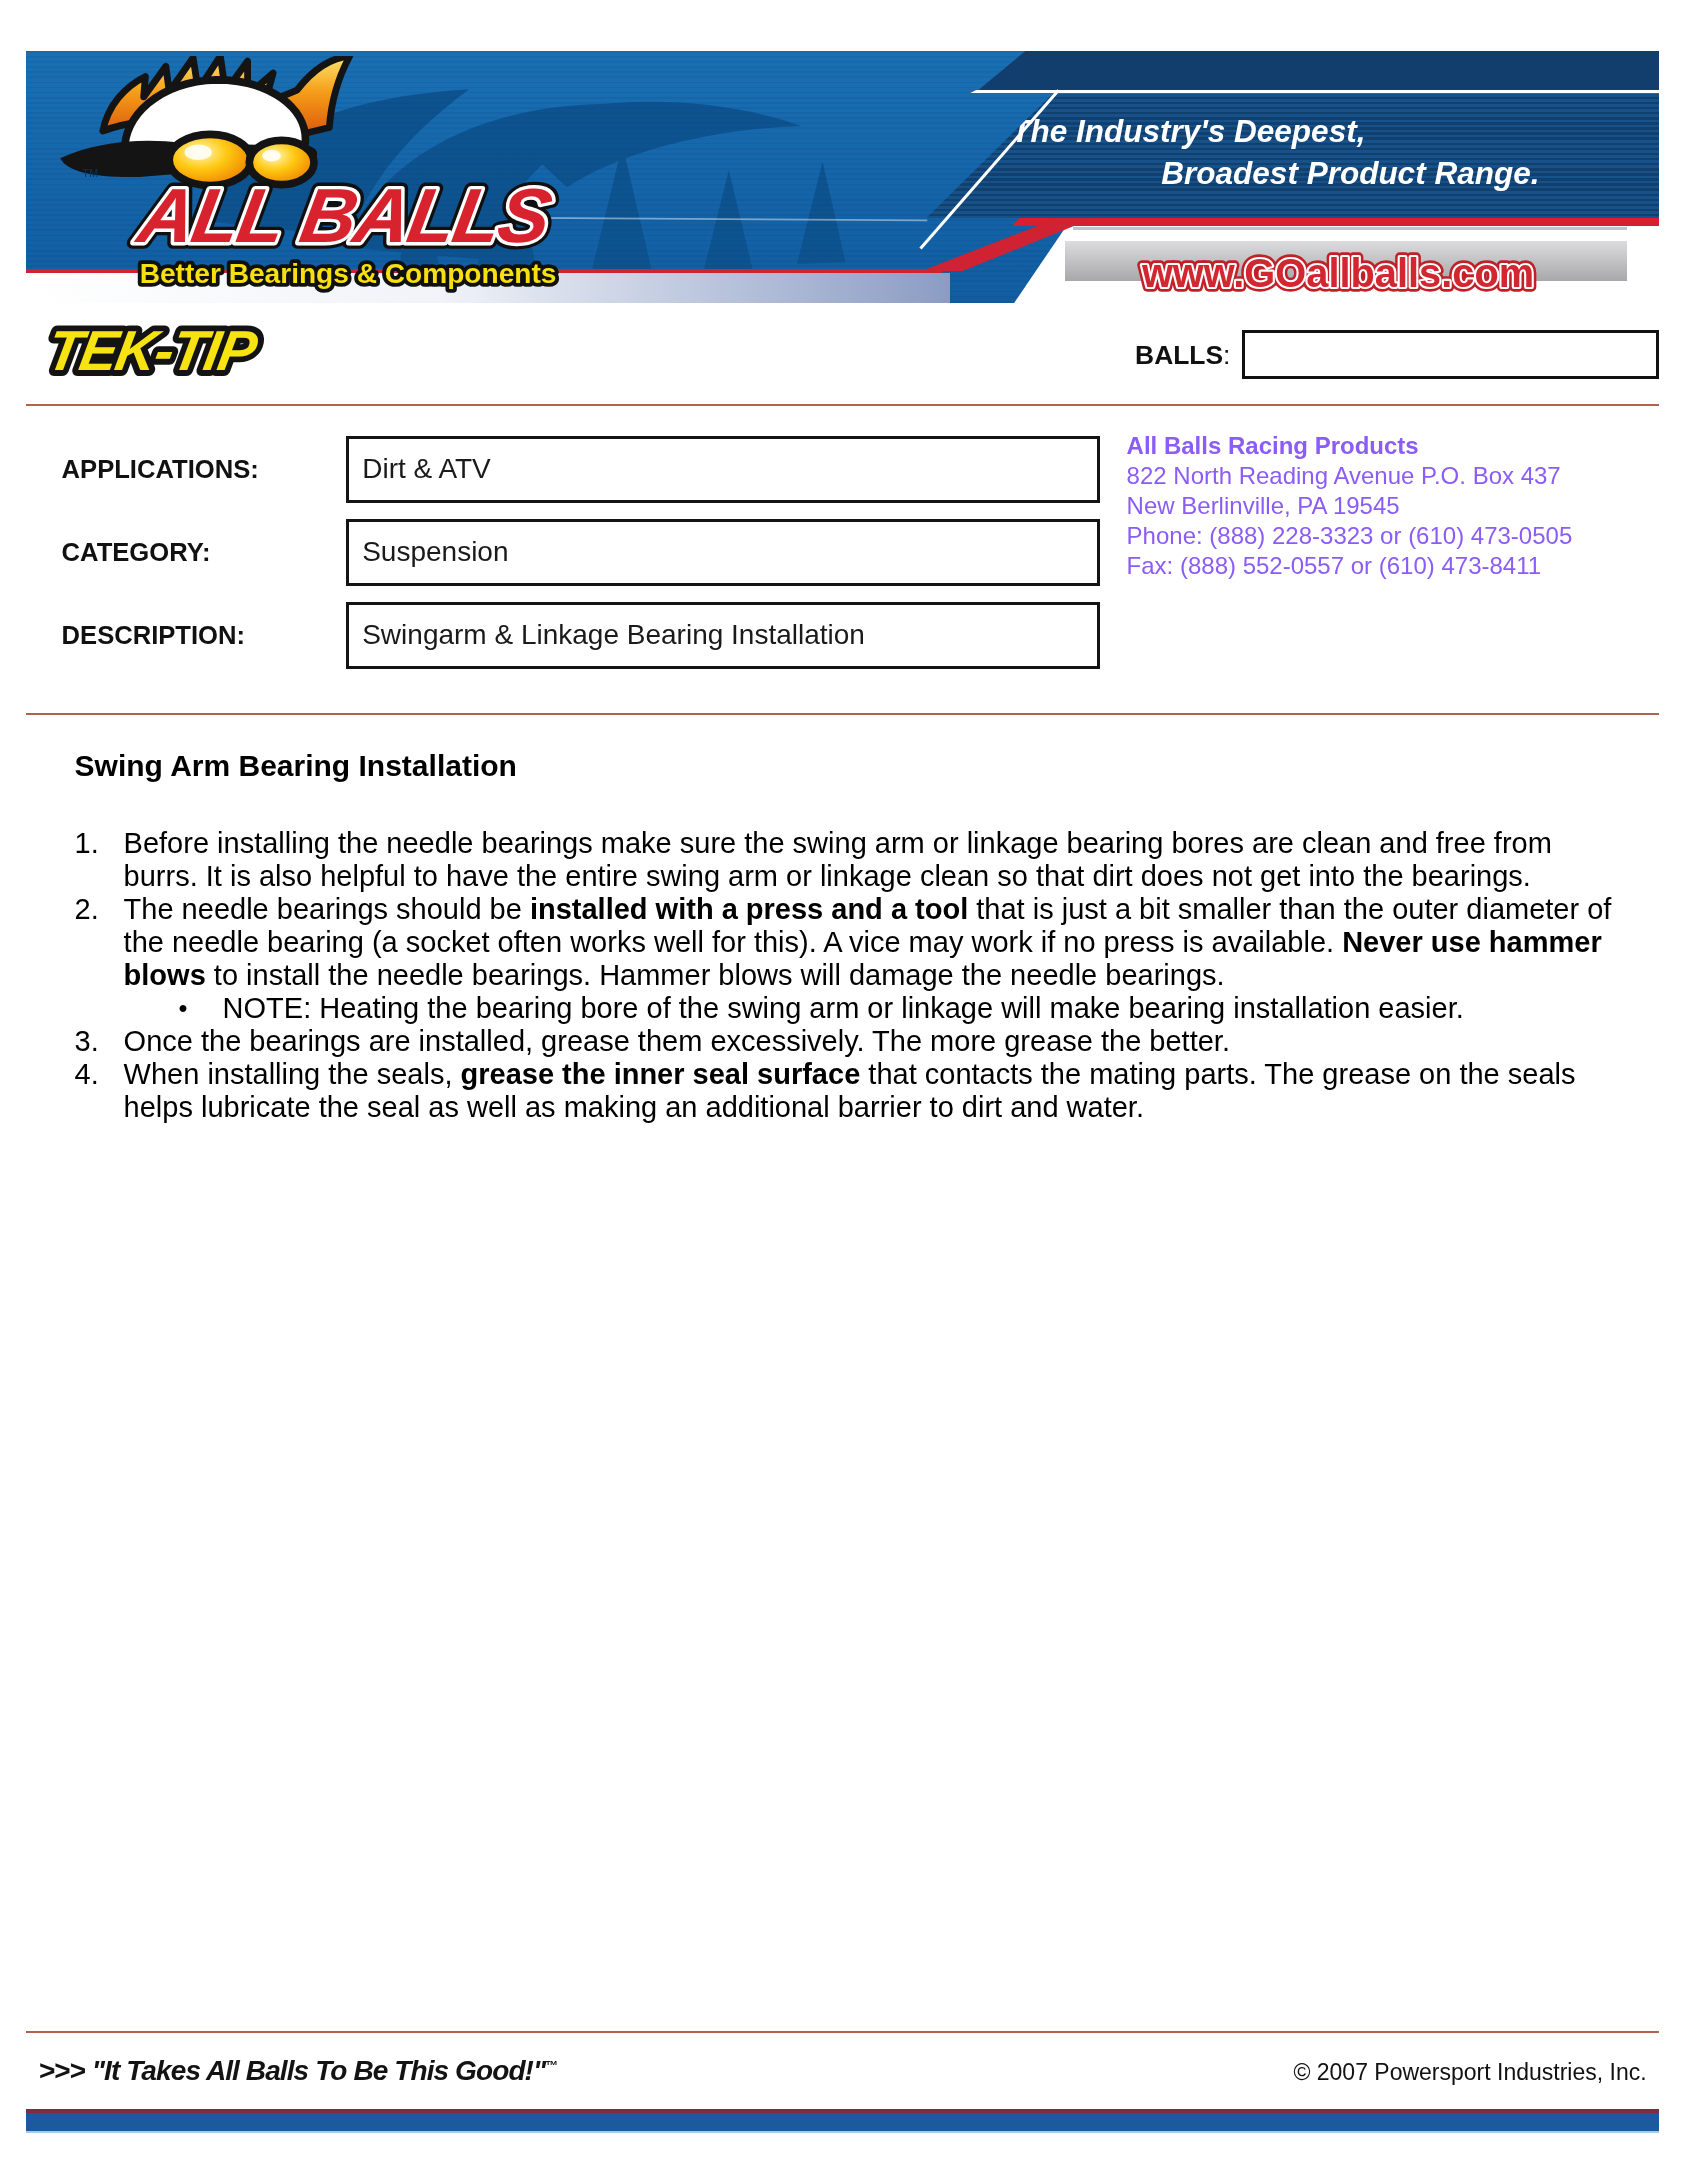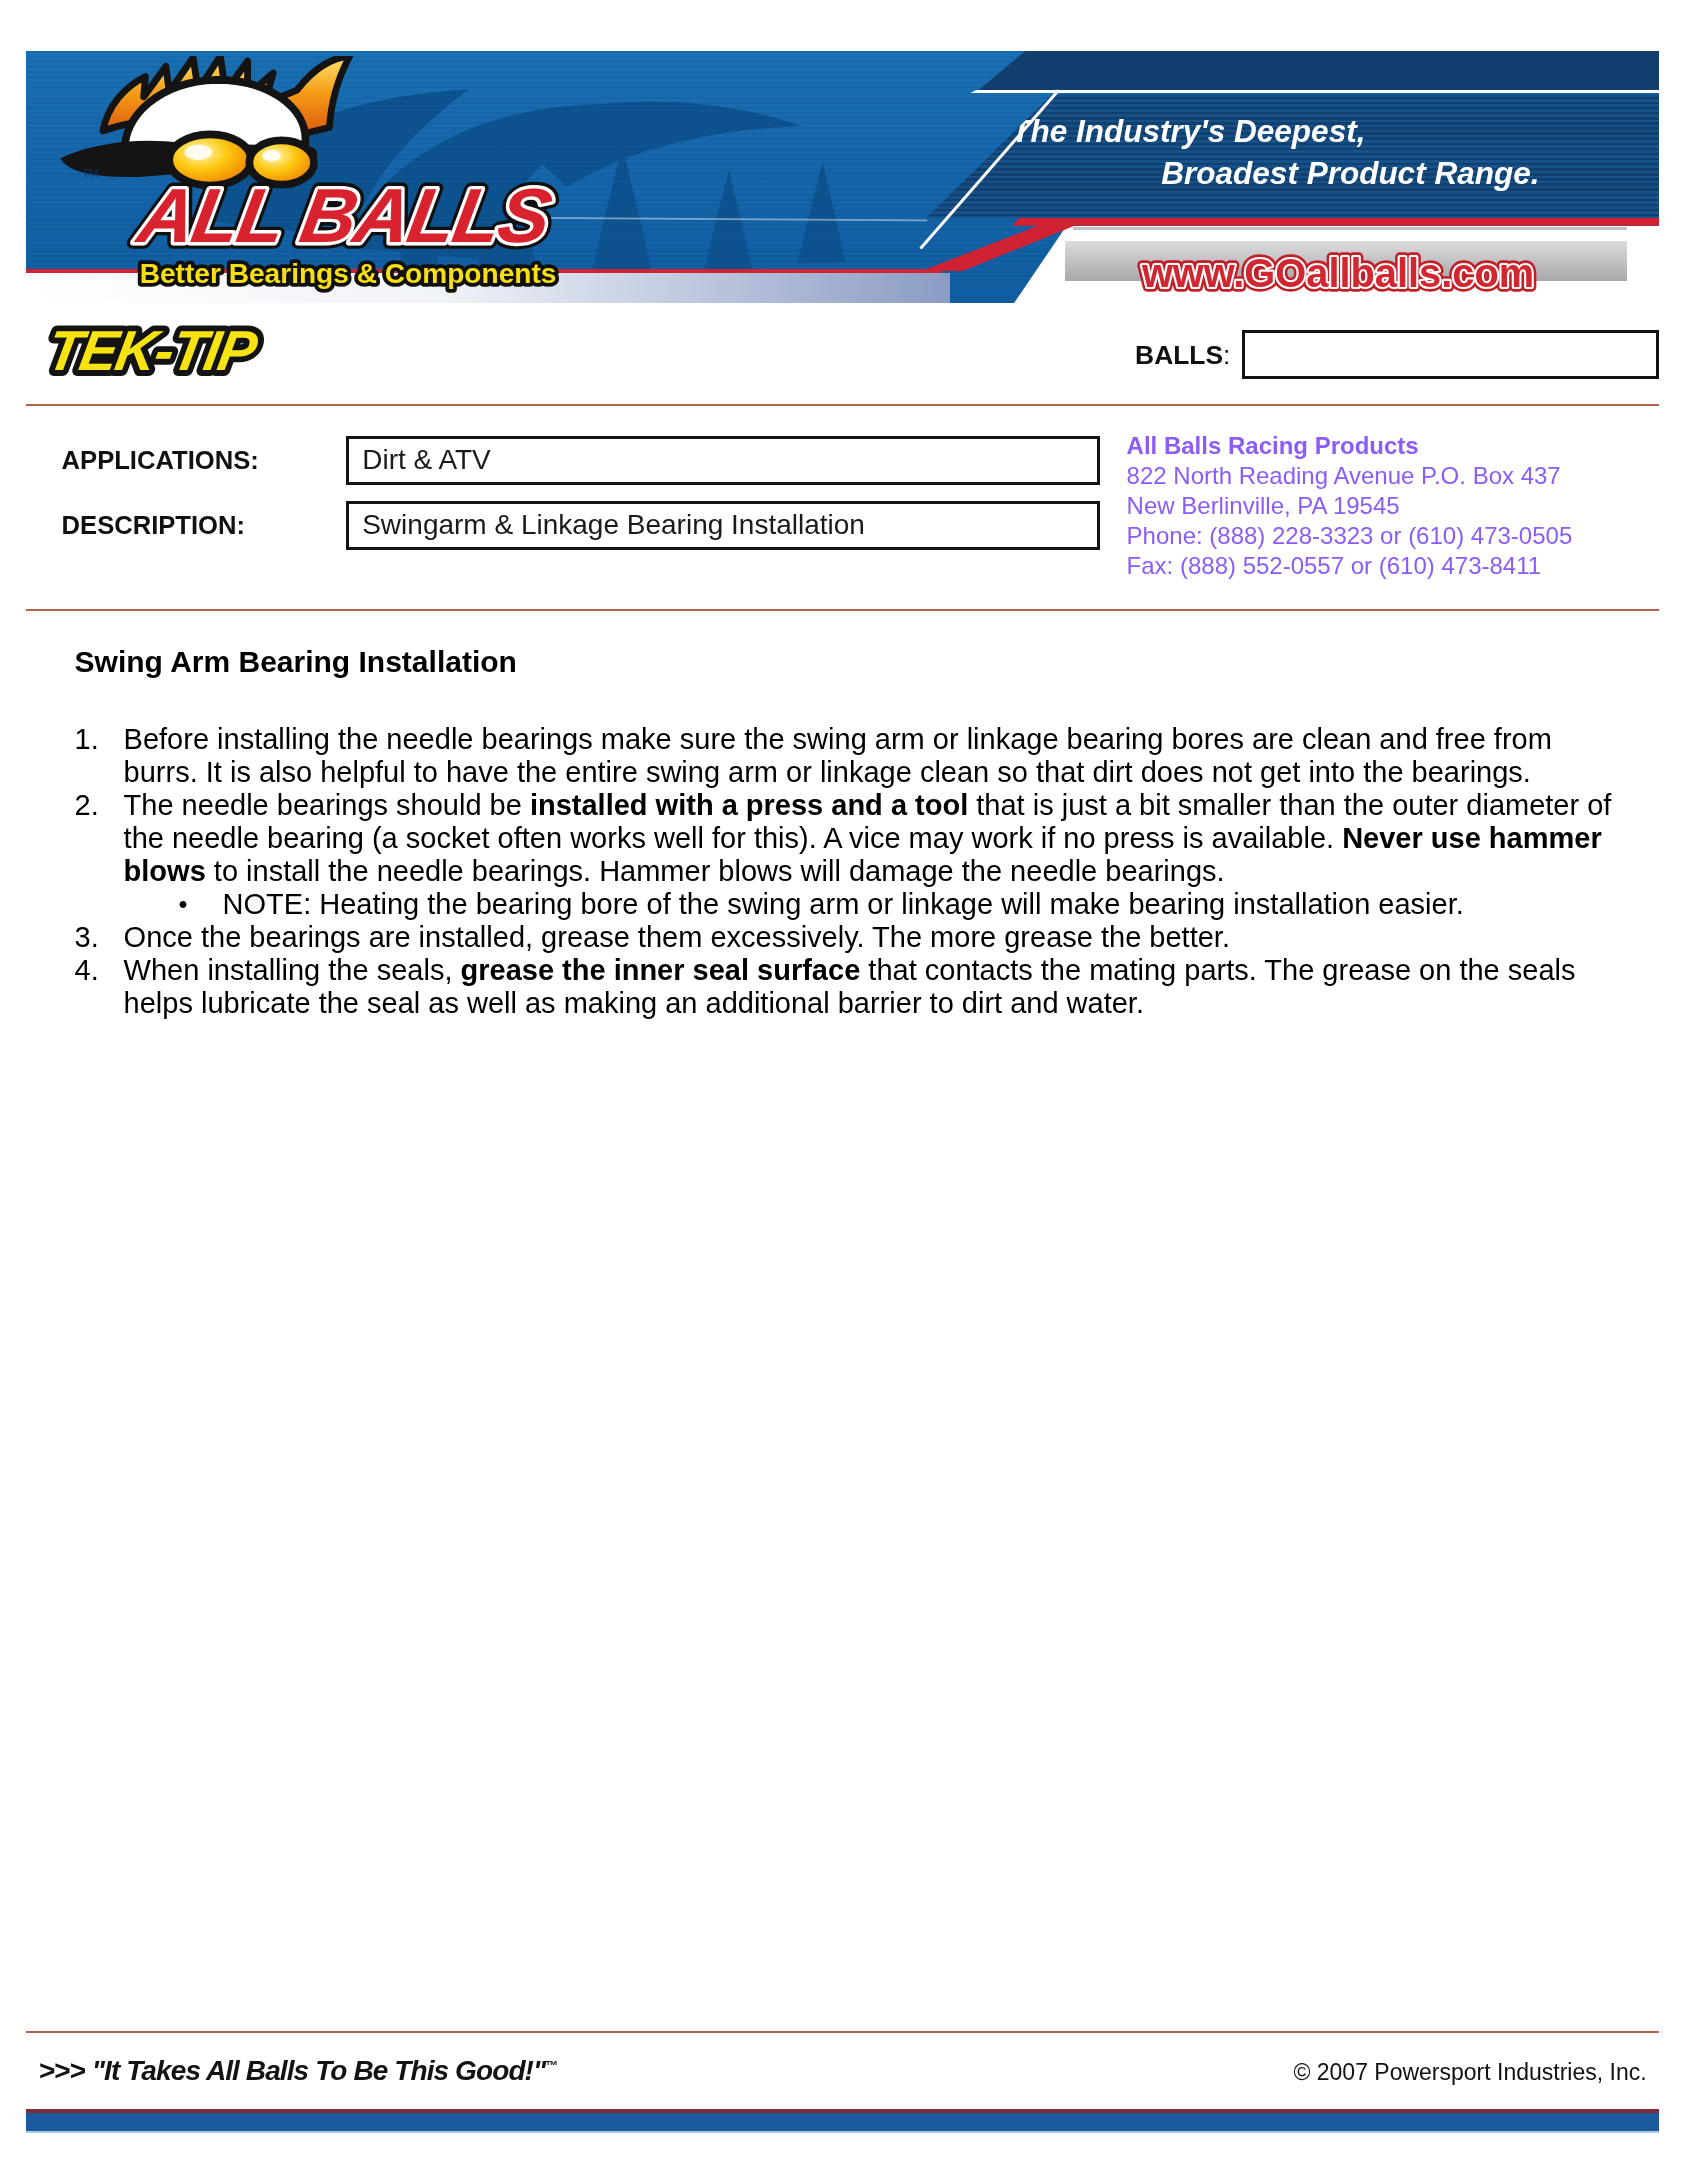--- a/index.html
+++ b/index.html
@@ -84,21 +84,21 @@
   
   .divider { border:none; border-top:2.6px solid #b2614c; margin:0 25.6px; }
   .div1 { margin-top:17px; }
   .div2 { margin-top:28px; }
   
   .form-area { display:flex; margin:0 25.6px; padding:30px 0 0 36px; }
   .fields { width:1065px; }
   .field-row { display:flex; align-items:center; margin-bottom:16px; }
   .field-label { width:284px; font-weight:bold; font-size:25.6px; color:#111; letter-spacing:0; }
   .field-box {
-    width:754px; height:49px; border:3.4px solid #141414; background:#fff;
+    width:754px; height:67px; border:3.4px solid #141414; background:#fff;
     display:flex; align-items:center; padding-left:13.6px;
   }
   .field-value { font-size:28px; color:#1a1a1a; }
   .company { width:528px; margin-top:-5.1px; color:#8b5cf6; }
   .company div { font-size:24px; line-height:30px; }
   .company .co-name { font-weight:bold; }
   
   .content { margin:0 25.6px; padding:34px 41px 0 49px; font-family:Liberation Sans, sans-serif; color:#000; }
   .content h2 { font-size:30px; font-weight:bold; margin:0; }
   .list { margin-top:44px; }
@@ -228,20 +228,26 @@
 
   <div class="form-area">
     <div class="fields">
       <div class="field-row">
         <div class="field-label">APPLICATIONS:</div>
         <div class="field-box">
           <span class="field-value">Dirt &amp; ATV</span>
         </div>
       </div>
       <div class="field-row">
+        <div class="field-label">CATEGORY:</div>
+        <div class="field-box">
+          <span class="field-value">Suspension</span>
+        </div>
+      </div>
+      <div class="field-row">
         <div class="field-label">DESCRIPTION:</div>
         <div class="field-box">
           <span class="field-value">Swingarm &amp; Linkage Bearing Installation</span>
         </div>
       </div>
     </div>
     <div class="company">
       <div class="co-name">All Balls Racing Products</div>
       <div>822 North Reading Avenue P.O. Box 437</div>
       <div>New Berlinville, PA 19545</div>

